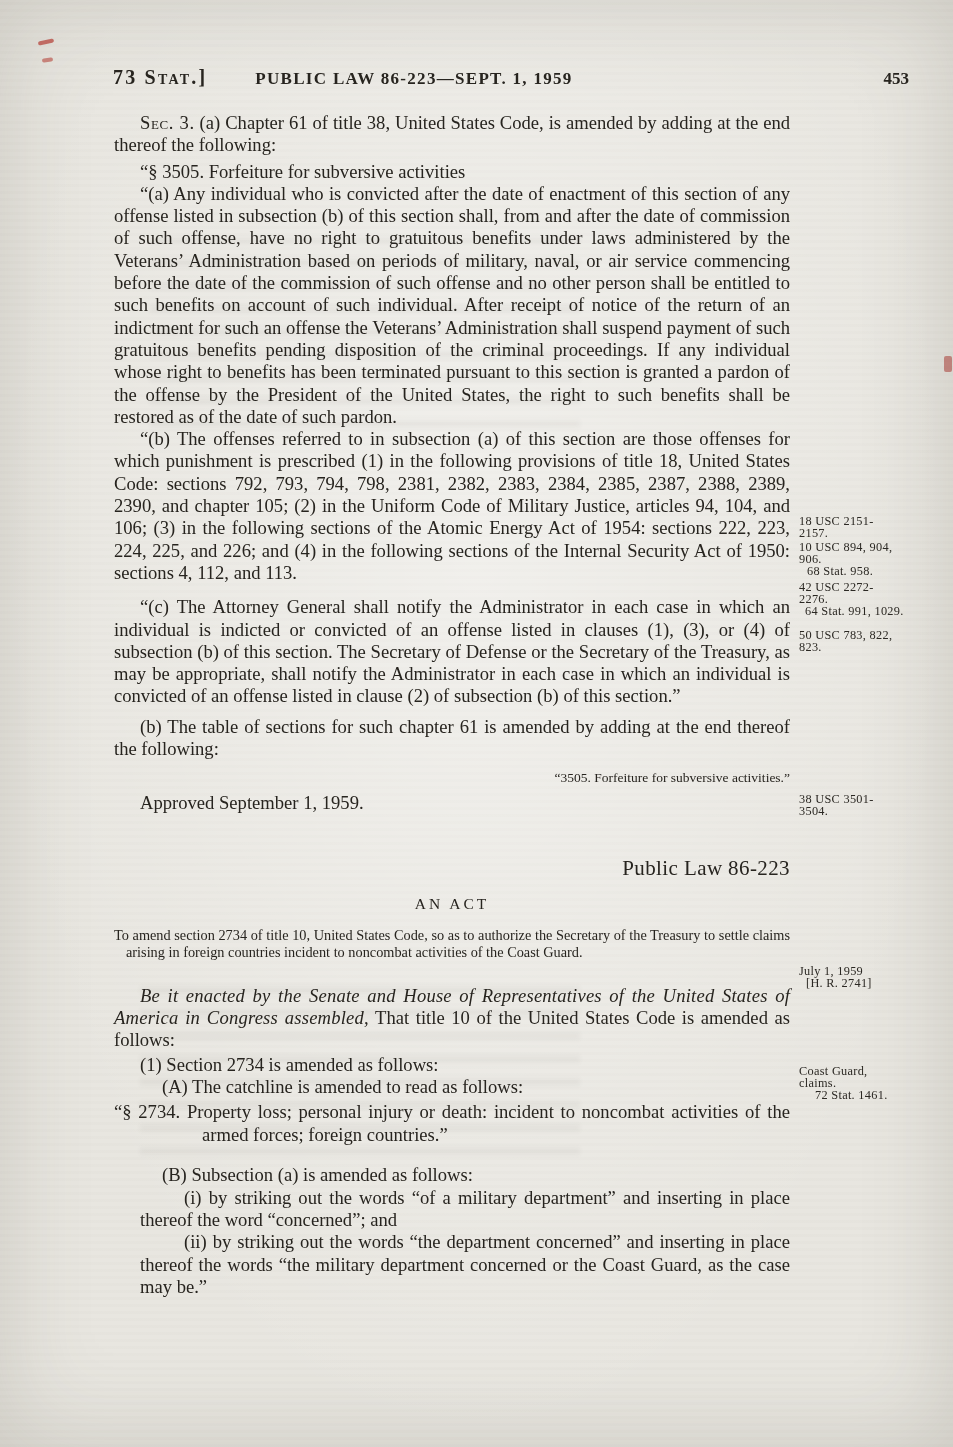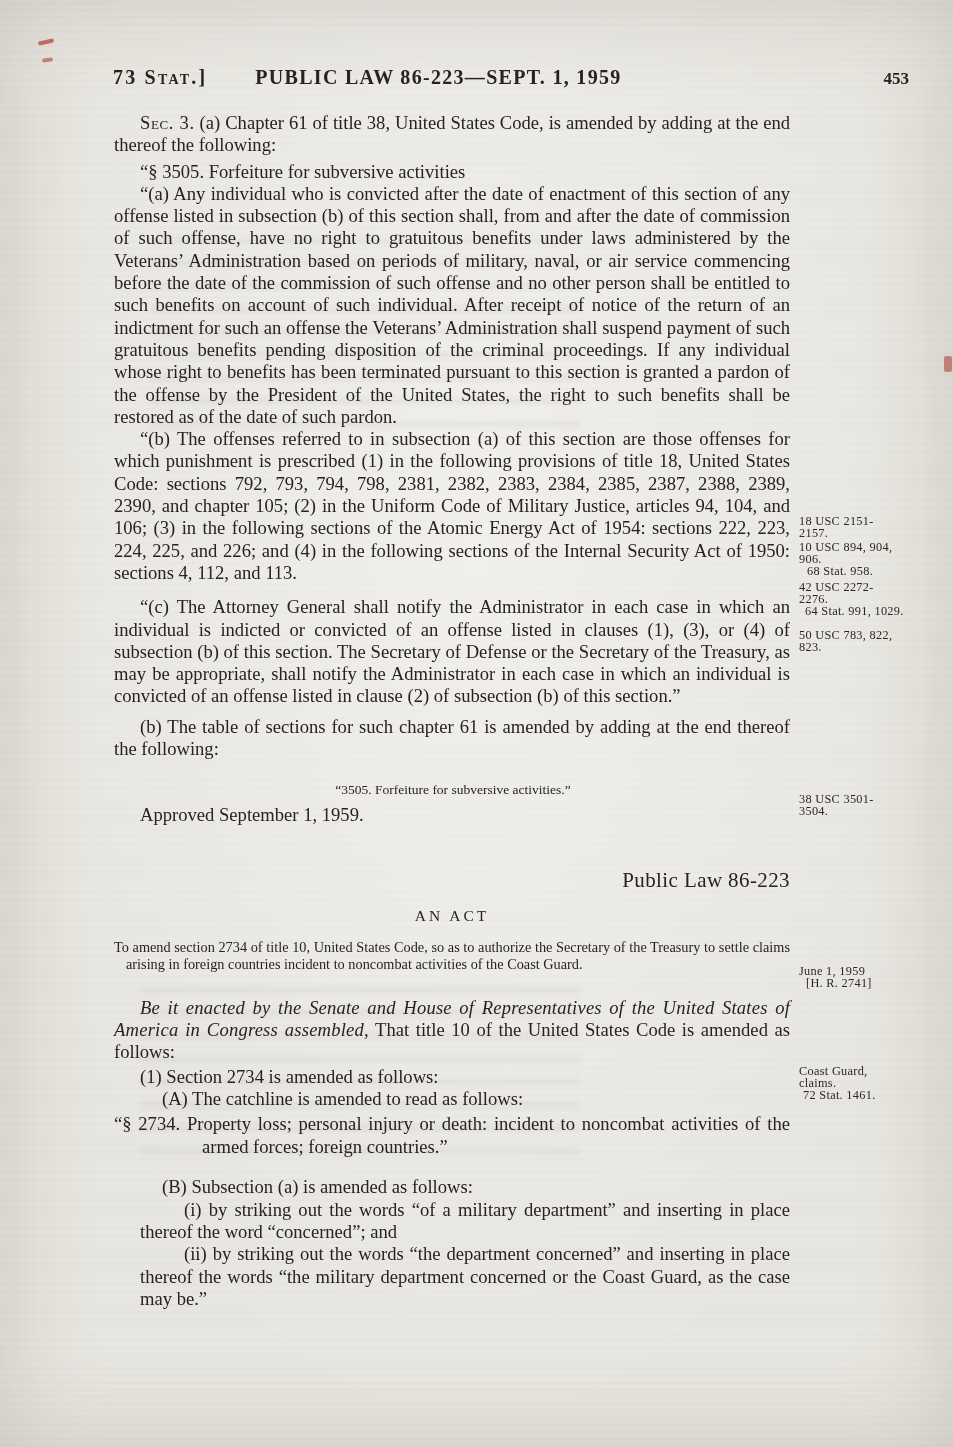--- a/index.html
+++ b/index.html
@@ -11,32 +11,32 @@
     background-image:
       radial-gradient(ellipse at 50% 38%, rgba(255,255,255,0.40), rgba(0,0,0,0) 72%),
       repeating-linear-gradient(0deg, rgba(110,105,90,0.018) 0 3px, rgba(0,0,0,0) 3px 7px);
     box-shadow: inset 0 0 95px rgba(85,80,65,0.20);
     color:#27241f;
   }
 
   
   .page-header{position:absolute;top:66px;left:113px;width:796px;display:flex;align-items:baseline;}
   .stat-label{font-variant:small-caps;font-weight:bold;font-size:20px;letter-spacing:2.2px;white-space:nowrap;}
-  .header-title{font-weight:bold;font-size:20px;letter-spacing:1.3px;margin-left:48px;white-space:nowrap;}
+  .header-title{font-weight:bold;font-size:17px;letter-spacing:1.3px;margin-left:48px;white-space:nowrap;}
   .page-number{margin-left:auto;font-weight:bold;font-size:17px;}
 
   
   .main{position:absolute;left:114px;top:112px;width:676px;font-size:18.6px;line-height:22.3px;text-align:justify;}
   .para{text-indent:26px;margin:0;}
   .bold{font-weight:normal;}
   .smallcaps{font-variant:small-caps;letter-spacing:0.6px;}
   .sec-heading{margin-top:4px;}
   .subsec-c{margin-top:12px;}
   .subsec-b2{margin-top:8px;}
-  .table-entry{font-size:13.5px;line-height:15px;margin:22px 0 0 0;text-indent:2px;text-align:center;}
+  .table-entry{font-size:13.5px;line-height:15px;margin:10px 0 0 0;text-indent:2px;text-align:right;}
   .approved{margin-top:7px;}
 
   .law-title{font-size:21px;font-weight:normal;letter-spacing:0.4px;margin:42px 0 0 0;text-indent:0;text-align:right;}
   .an-act{text-align:center;font-size:15.5px;letter-spacing:3px;margin-top:14px;}
   .act-desc{font-size:14.3px;line-height:16.8px;margin:12px 0 0 0;padding-left:12px;text-indent:-12px;}
   .enacting{margin-top:24px;}
   .enacting em{letter-spacing:0.2px;}
   .item-1{margin-top:2px;}
   .indent2{text-indent:48px;}
   .catchline{margin-top:3px;padding-left:88px;text-indent:-88px;}
@@ -116,20 +116,20 @@
   <aside>
     <div class="margin-note" style="top:516px;width:94px;">18 USC 2151-2157.</div>
     <div class="margin-note" style="top:542px;">10 USC 894, 904, 906.</div>
     <div class="margin-note" style="top:566px;padding-left:8px;">68 Stat. 958.</div>
     <div class="margin-note" style="top:582px;width:94px;">42 USC 2272-2276.</div>
     <div class="margin-note" style="top:606px;padding-left:6px;">64 Stat. 991, 1029.</div>
     <div class="margin-note" style="top:630px;">50 USC 783, 822, 823.</div>
     <div class="margin-note" style="top:794px;width:94px;">38 USC 3501-3504.</div>
 
     <div class="margin-note" style="top:966px;">
-      <div>June 1, 1959</div>
+      <div>July 1, 1959</div>
       <div class="hr-num">[H. R. 2741]</div>
     </div>
     <div class="margin-note" style="top:1066px;width:90px;">Coast Guard, claims.</div>
-    <div class="margin-note" style="top:1090px;padding-left:4px;">72 Stat. 1461.</div>
+    <div class="margin-note" style="top:1090px;padding-left:4px;margin-left:12px;">72 Stat. 1461.</div>
   </aside>
 
 </div>
 
 </body></html>

